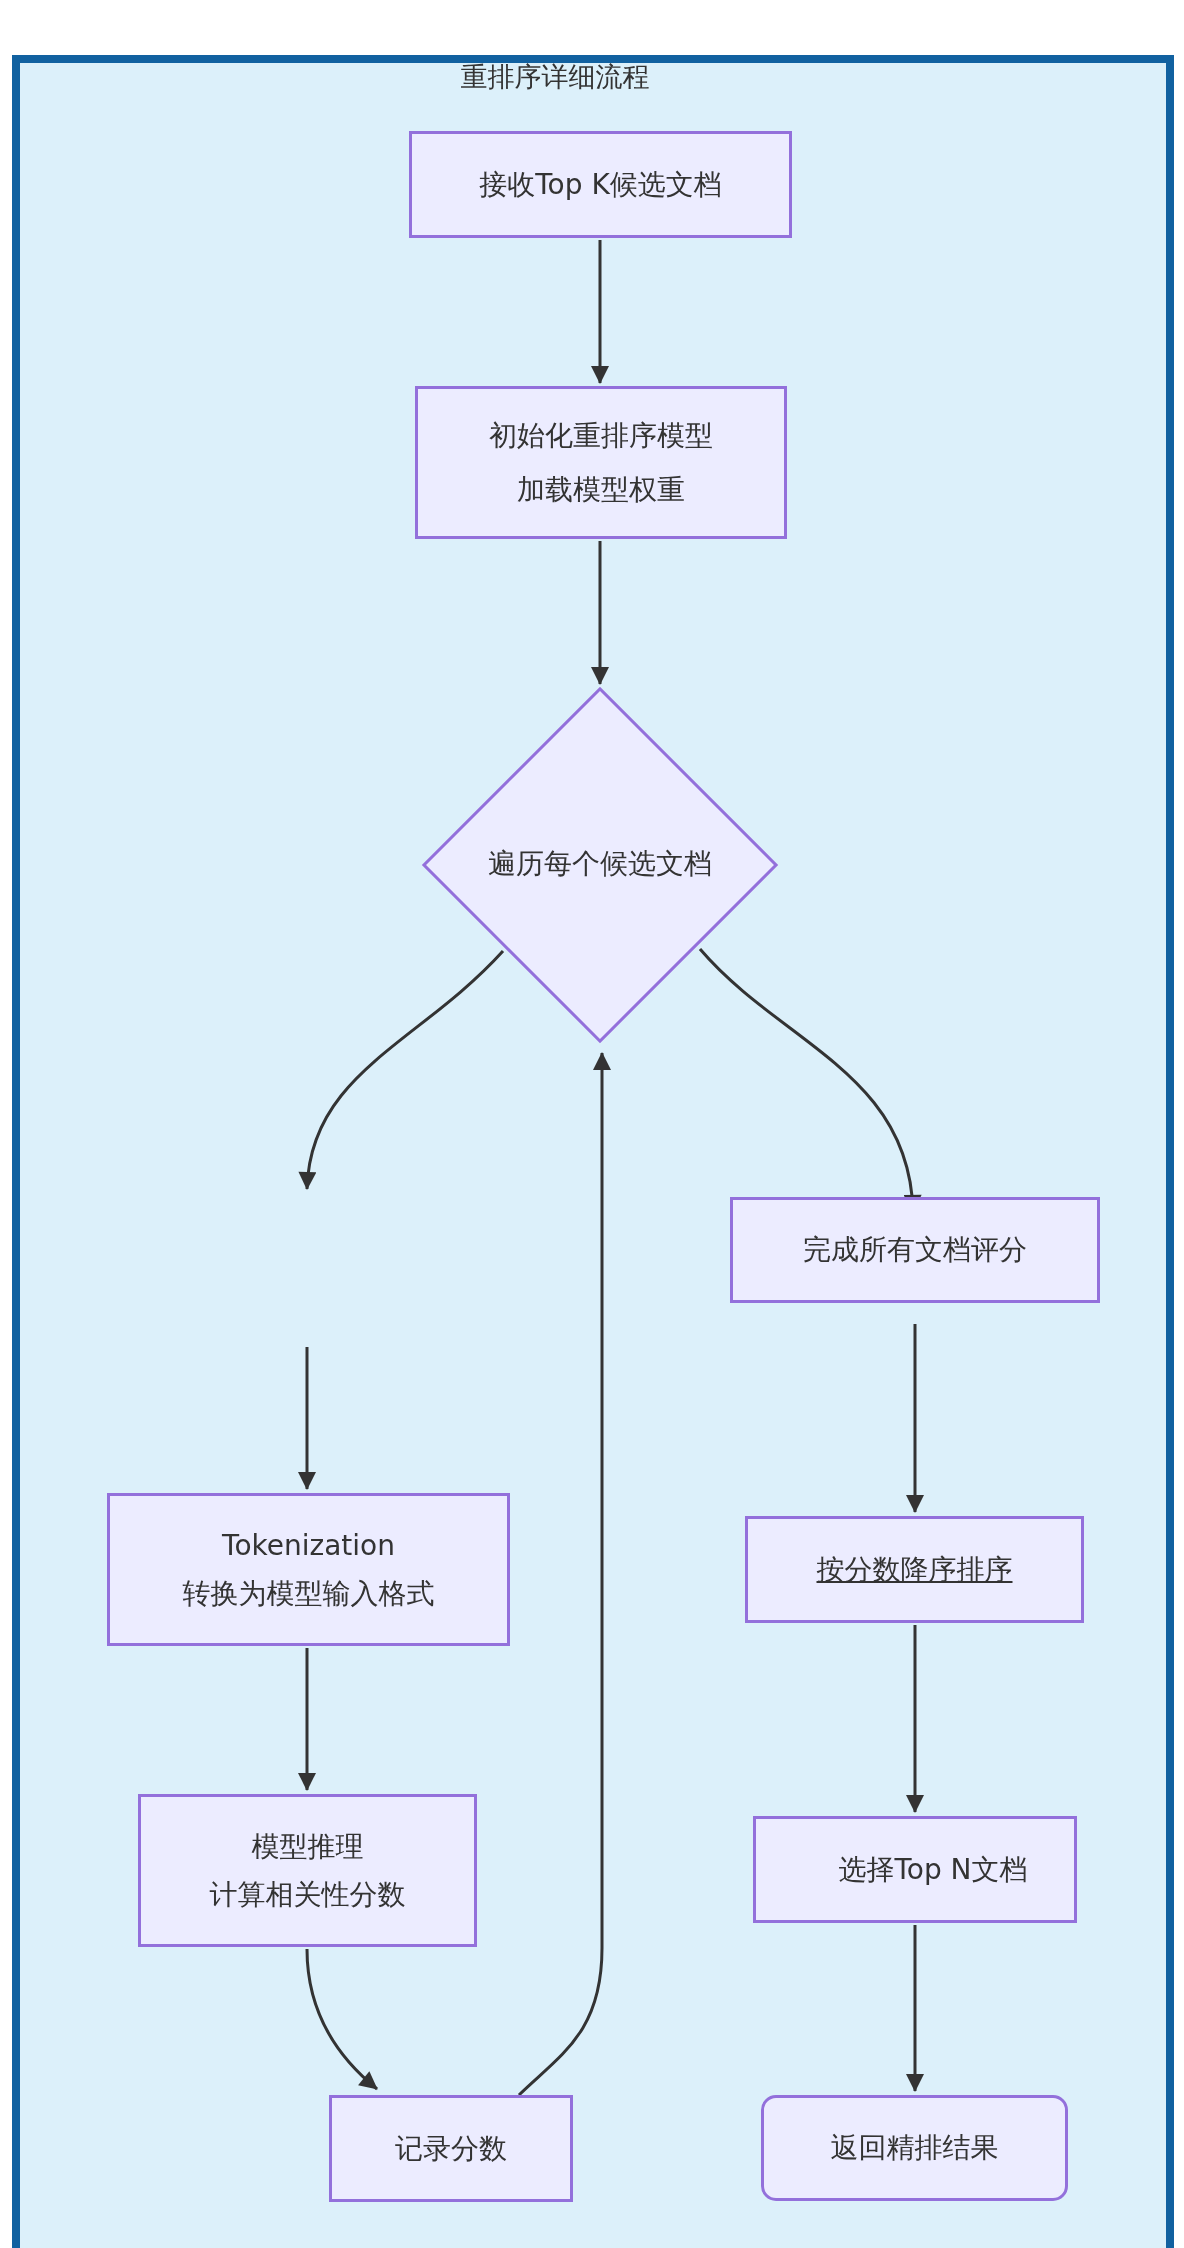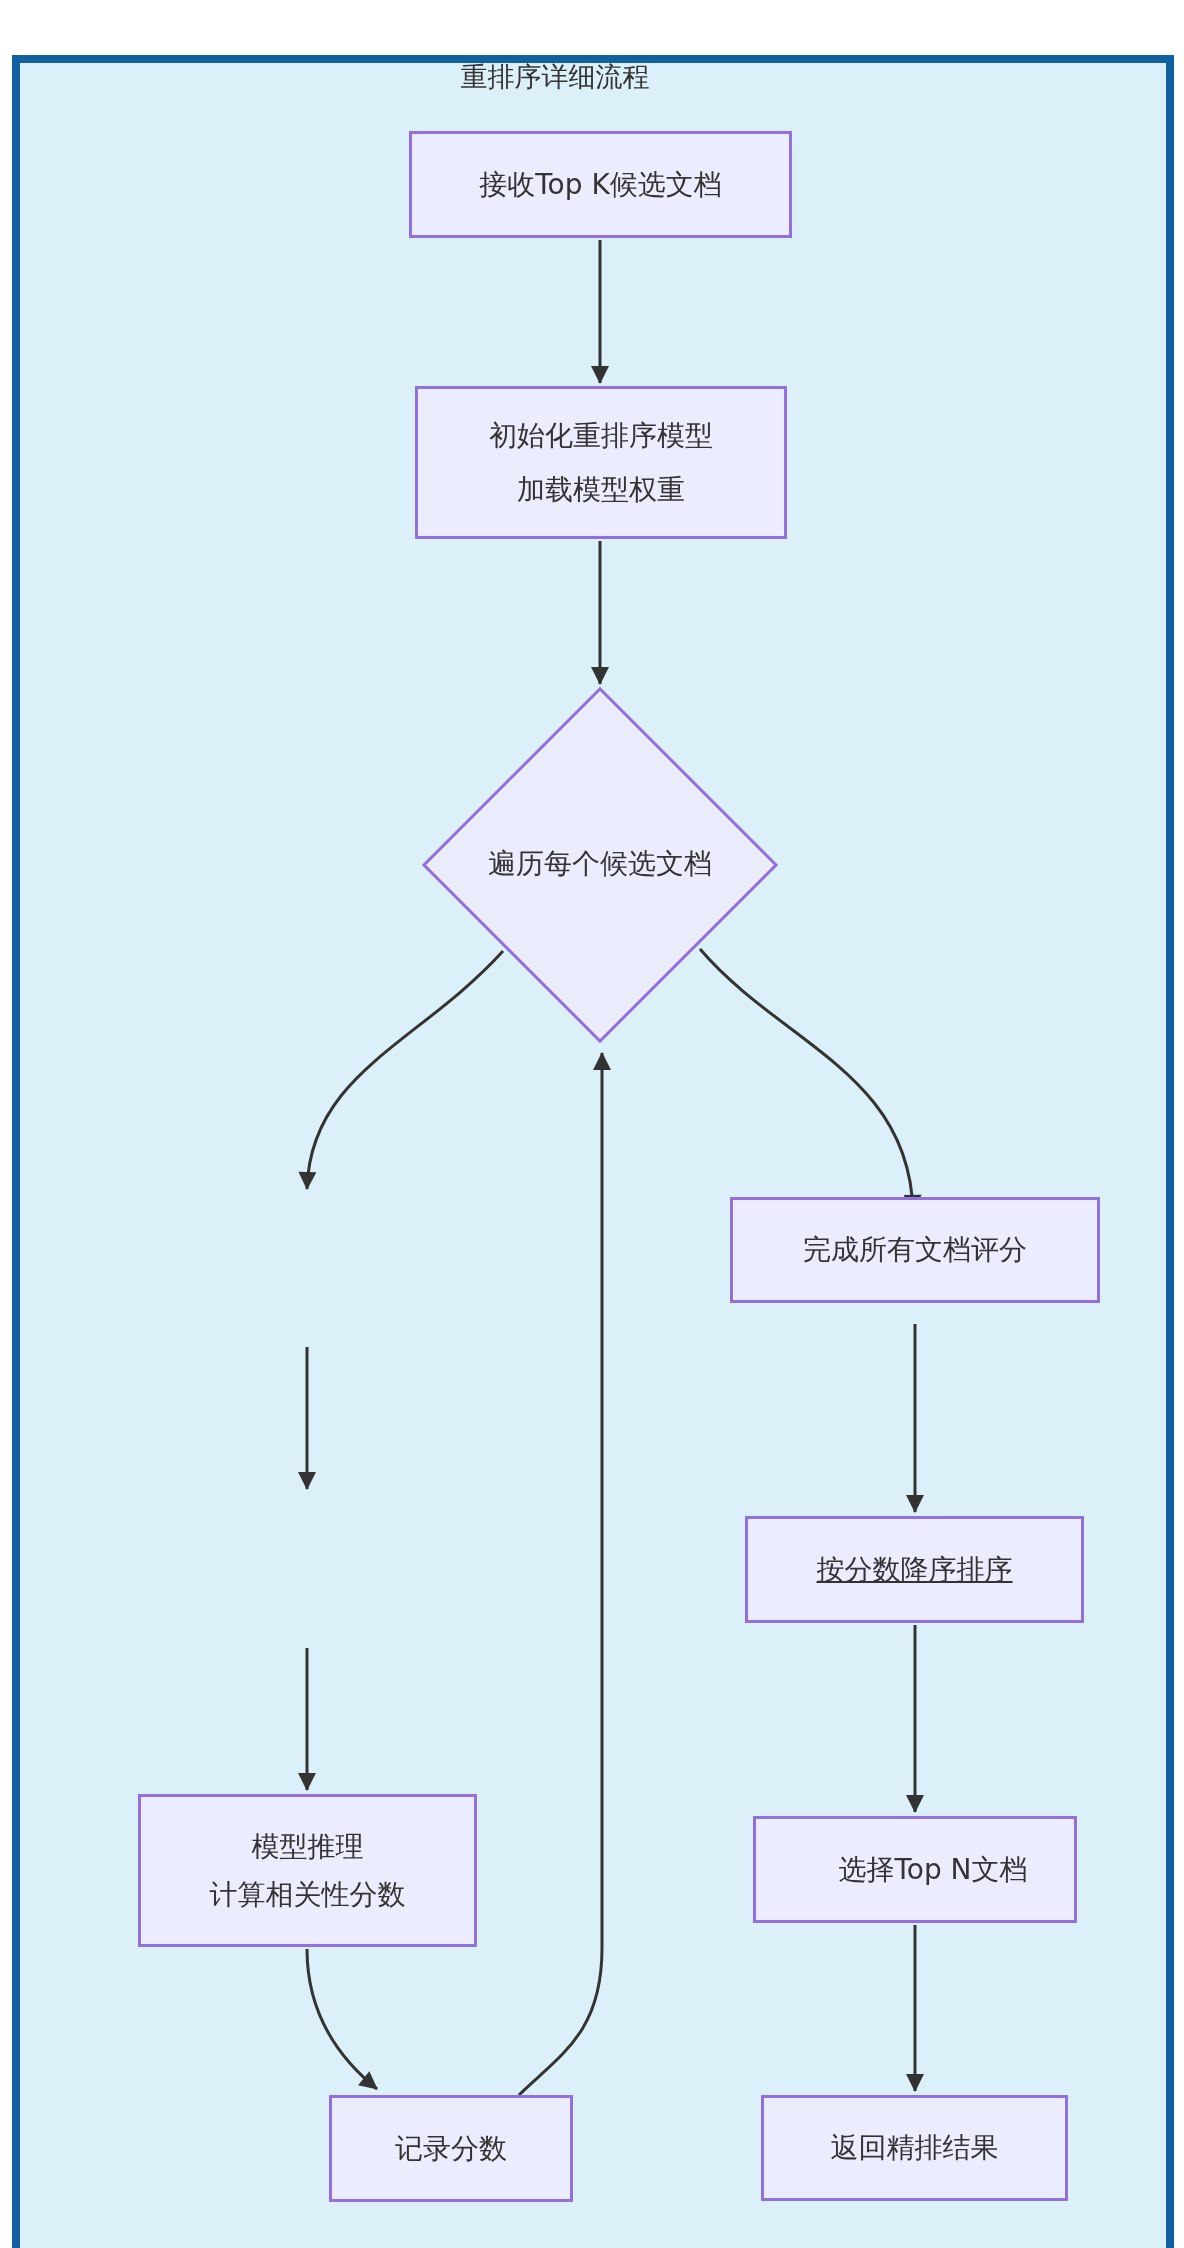--- a/index.html
+++ b/index.html
@@ -59,20 +59,24 @@
 
   <div class="node" style="left:415px;top:343px;width:372px;height:153px;gap:6px;">
     <div class="line">初始化重排序模型</div>
     <div class="line">加载模型权重</div>
   </div>
 
   <div class="diamond"></div>
   <div class="diamond-label">遍历每个候选文档</div>
 
 
+  <div class="node" style="left:107px;top:1450px;width:403px;height:153px;">
+    <div class="line">Tokenization</div>
+    <div class="line">转换为模型输入格式</div>
+  </div>
 
   <div class="node" style="left:138px;top:1751px;width:339px;height:153px;">
     <div class="line">模型推理</div>
     <div class="line">计算相关性分数</div>
   </div>
 
   <div class="node" style="left:329px;top:2052px;width:244px;height:107px;">
     <div class="line">记录分数</div>
   </div>
 
@@ -81,19 +85,19 @@
   </div>
 
   <div class="node" style="left:745px;top:1473px;width:339px;height:107px;text-decoration:underline;">
     <div class="line">按分数降序排序</div>
   </div>
 
   <div class="node" style="left:753px;top:1773px;width:324px;height:107px;padding-left:36px;">
     <div class="line">选择Top N文档</div>
   </div>
 
-  <div class="node" style="left:761px;top:2052px;width:307px;height:106px;">
+  <div class="node" style="left:761px;top:2052px;width:307px;height:106px;border-radius:15px;">
     <div class="line">返回精排结果</div>
   </div>
 
   <div class="watermark-main">CSDN @minhuan</div>
   <div class="watermark-sub">@51CTO博客</div>
 </div>
 
 </body></html>

